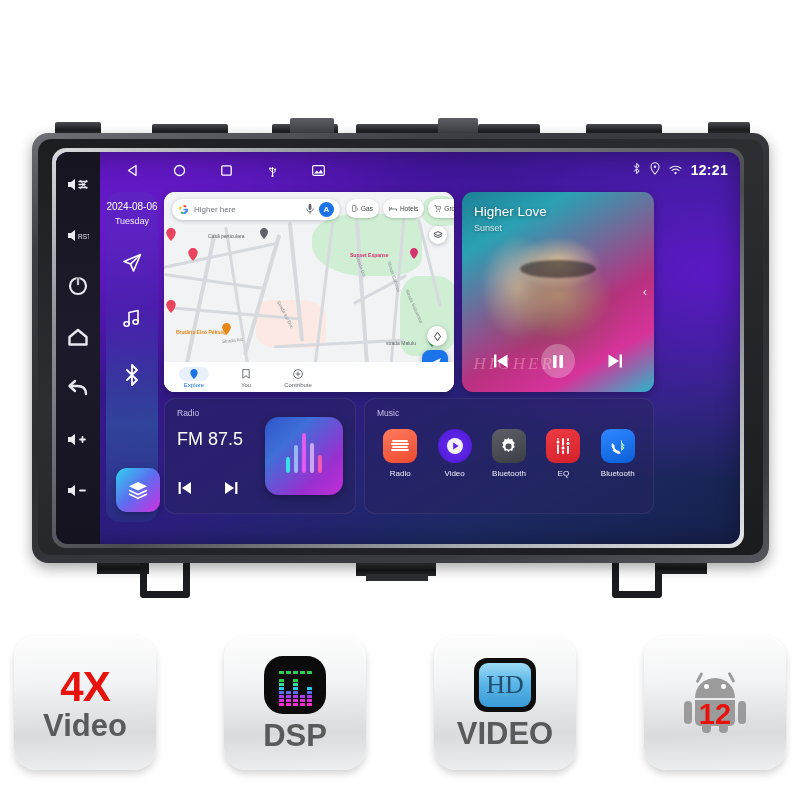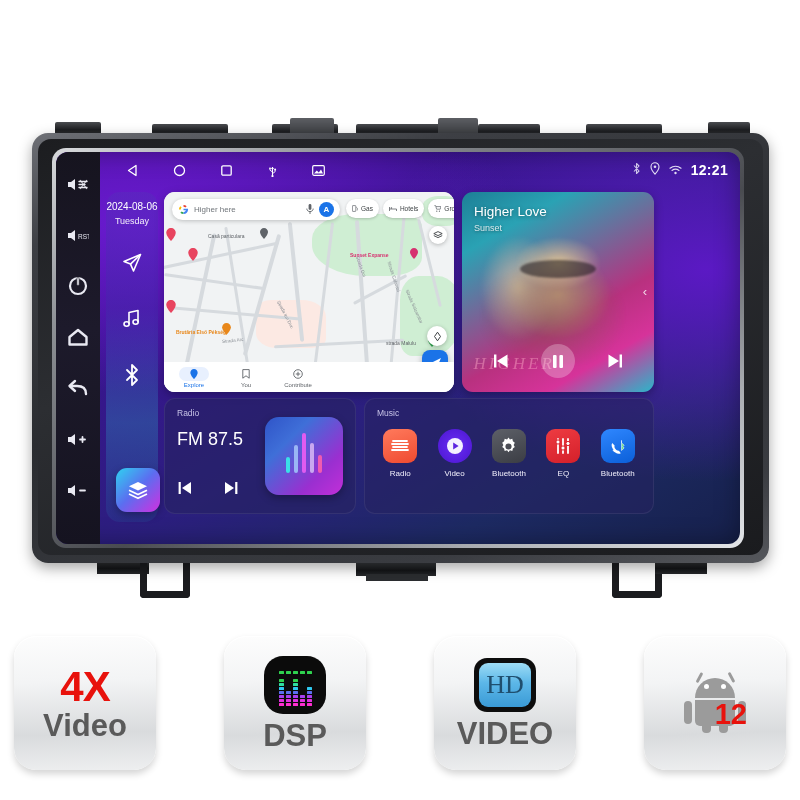--- a/index.html
+++ b/index.html
@@ -311,21 +311,21 @@
     position: absolute; left: 12px; top: 26px; width: 40px; height: 26px;
     background: #9b9b9b; border-radius: 0 0 5px 5px;
   }
   .ar-arm {
     position: absolute; top: 27px; width: 8px; height: 23px; background: #9b9b9b; border-radius: 4px;
   }
   .ar-leg {
     position: absolute; top: 50px; width: 9px; height: 9px; background: #9b9b9b; border-radius: 0 0 4px 4px;
   }
   .ar-ver {
-    position: absolute; left: 0; right: 0; top: 26px; text-align: right;
+    position: absolute; left: 0; right: 0; top: 26px; text-align: center;
     font-size: 29px; font-weight: 700; color: #e8120c; line-height: 1;
     font-family: "Liberation Sans", sans-serif;
   }
 </style>
 </head>
 <body>
 
 <div id="stage">
 
   <div class="tab-top" style="left:55px;  top:122px; width:46px; height:14px;"></div>

